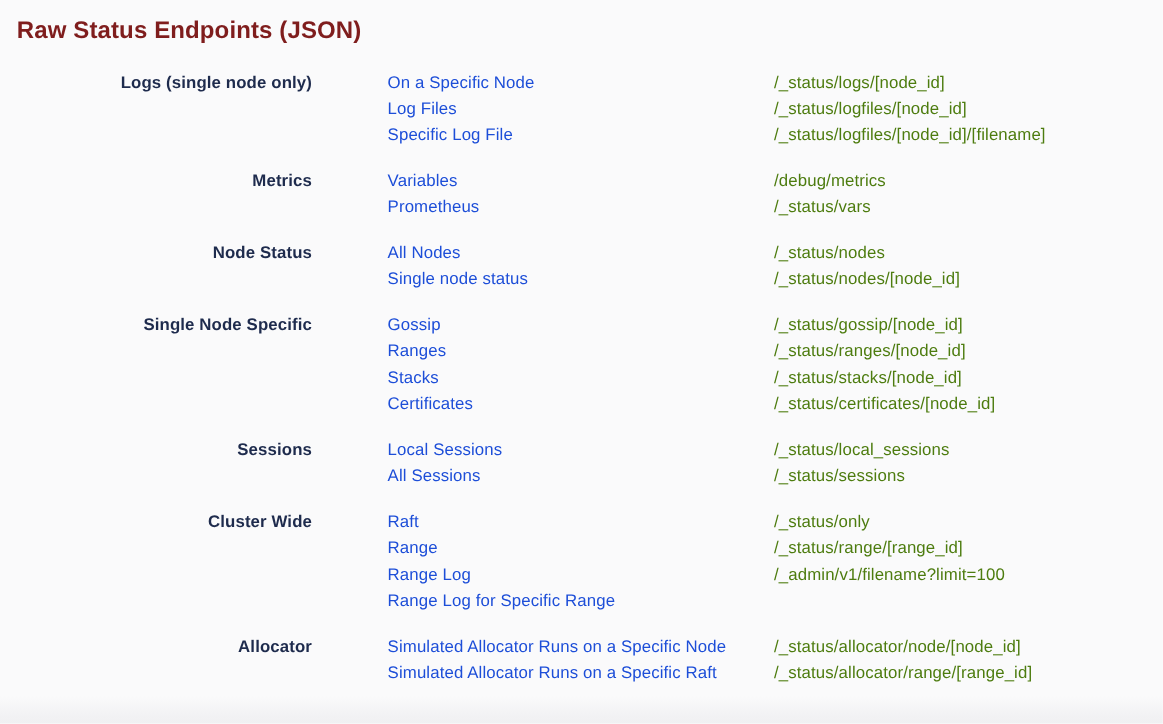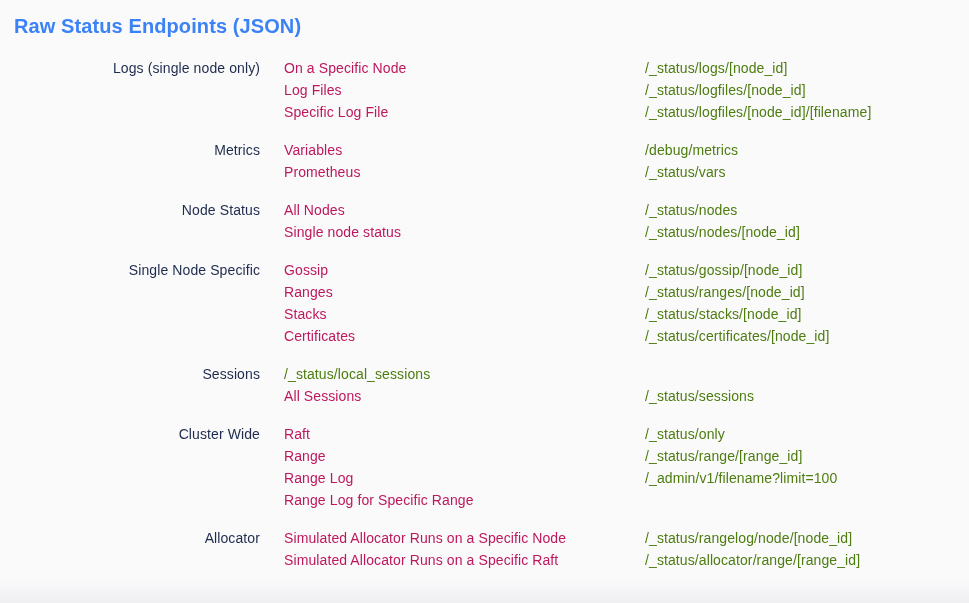--- a/index.html
+++ b/index.html
@@ -11,49 +11,50 @@
   }
   body {
     background: linear-gradient(#fafafb 0px, #fafafb 580px, #f2f2f4 596px, #f0f0f2 603px);
   }
   .page {
     padding: 13px 14px 0 14px;
   }
   .page-title {
     font-size: 20px;
     font-weight: 600;
-    color: #3b82f6;
+    color: #7f1d1d;
     letter-spacing: 0.1px;
     line-height: 26px;
   }
   .endpoints-table {
     margin-top: 18px;
   }
   .endpoint-row {
     display: grid;
     grid-template-columns: 246px 337px auto;
     column-gap: 24px;
     line-height: 22px;
     font-size: 14px;
   }
   .endpoint-row.section-start { margin-top: 16px; }
   .endpoint-row.first-section-start { margin-top: 0; }
   .cell-category {
     text-align: right;
     color: #1e2b4d;
-    font-weight: 400;
+    font-weight: 700;
     letter-spacing: 0.1px;
     white-space: nowrap;
   }
   .cell-link a {
-    color: #be185d;
+    color: #1d4ed8;
     text-decoration: none;
     cursor: pointer;
     letter-spacing: 0.1px;
     white-space: nowrap;
+    margin-left: 39px;
   }
   .cell-path {
     color: #4d7c0f;
     letter-spacing: 0.1px;
     white-space: nowrap;
   }
 </style>
 </head>
 <body>
 
@@ -143,20 +144,23 @@
   <div class="endpoint-row">
     <div class="cell-category"></div>
     <div class="cell-link">
       <a>Certificates</a>
     </div>
     <div class="cell-path">/_status/certificates/[node_id]</div>
   </div>
 
   <div class="endpoint-row section-start">
     <div class="cell-category">Sessions</div>
+    <div class="cell-link">
+      <a>Local Sessions</a>
+    </div>
     <div class="cell-path">/_status/local_sessions</div>
   </div>
 
   <div class="endpoint-row">
     <div class="cell-category"></div>
     <div class="cell-link">
       <a>All Sessions</a>
     </div>
     <div class="cell-path">/_status/sessions</div>
   </div>
@@ -190,21 +194,21 @@
     <div class="cell-link">
       <a>Range Log for Specific Range</a>
     </div>
   </div>
 
   <div class="endpoint-row section-start">
     <div class="cell-category">Allocator</div>
     <div class="cell-link">
       <a>Simulated Allocator Runs on a Specific Node</a>
     </div>
-    <div class="cell-path">/_status/rangelog/node/[node_id]</div>
+    <div class="cell-path">/_status/allocator/node/[node_id]</div>
   </div>
 
   <div class="endpoint-row">
     <div class="cell-category"></div>
     <div class="cell-link">
       <a>Simulated Allocator Runs on a Specific Raft</a>
     </div>
     <div class="cell-path">/_status/allocator/range/[range_id]</div>
   </div>
 </div>

